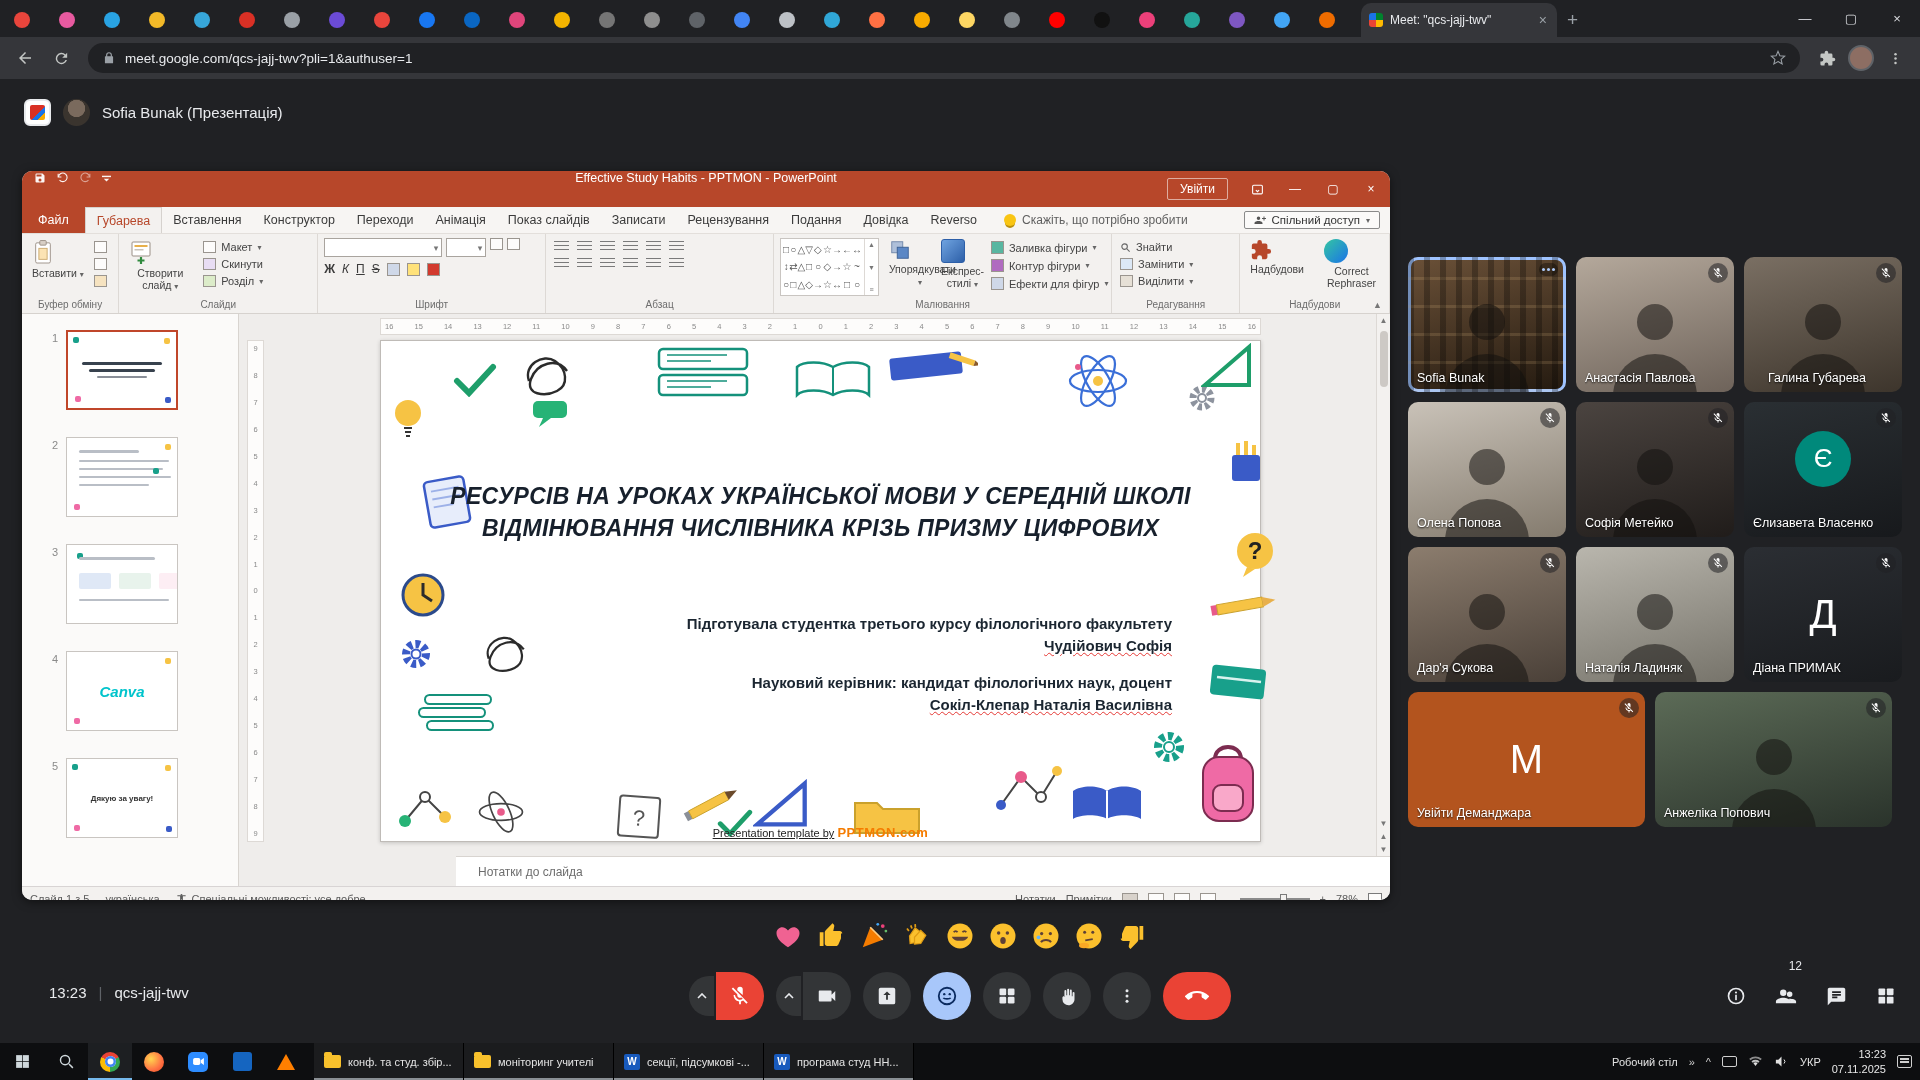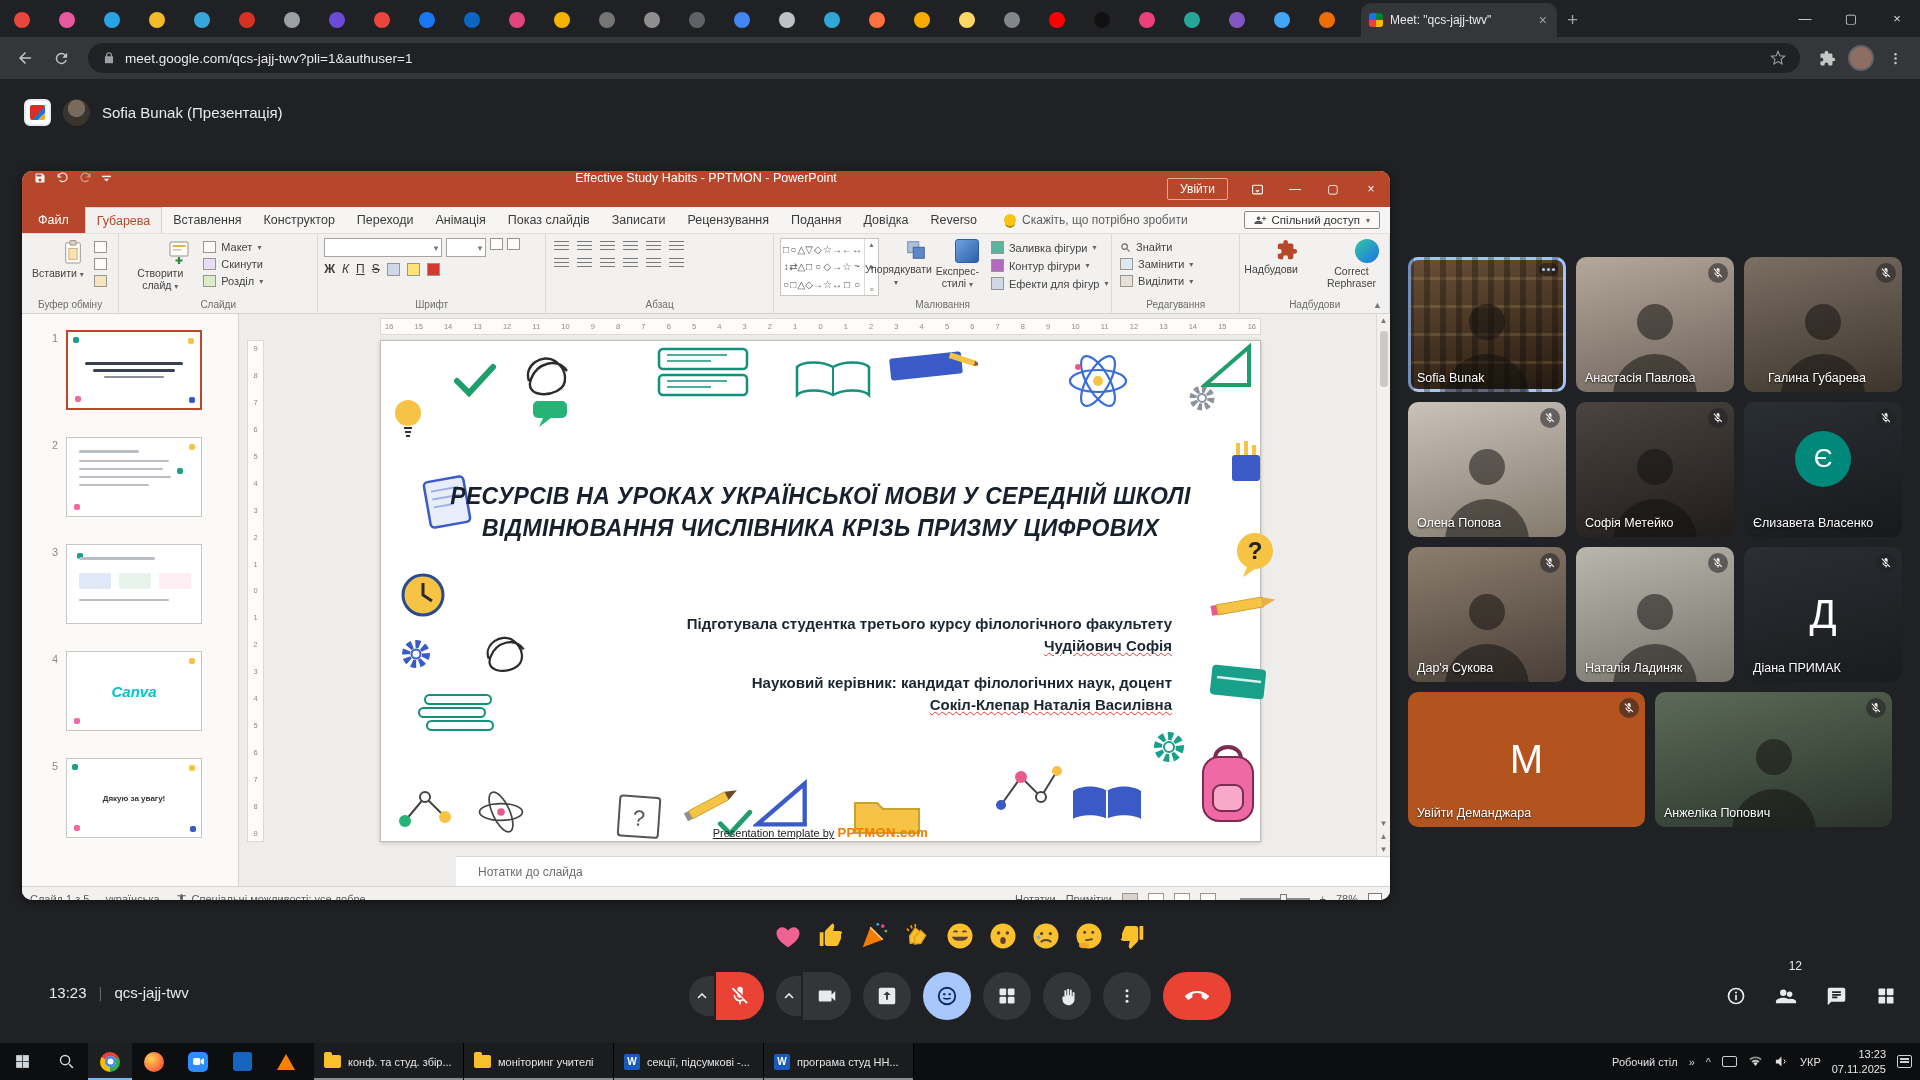--- a/index.html
+++ b/index.html
@@ -45,21 +45,21 @@
 .ptab{font-size:12.5px;color:#3b3b3b;padding:0 11px;display:flex;align-items:center}
 .ptab.pfile{background:#b7472a;color:#fff;padding:0 16px}
 .ptab.pactive{color:#b7472a;background:#f3f1ef;border:1px solid #d6d2ce;border-bottom:none}
 .tellme{display:flex;align-items:center;gap:6px;margin-left:16px;color:#5f5f5f;font-size:12px}
 .bulb{width:12px;height:12px;border-radius:50%;background:#f9c513;box-shadow:0 3px 0 -1px #b98f0e}
 .sharebtn{margin-left:auto;margin-right:10px;display:flex;align-items:center;gap:6px;border:1px solid #8a8a8a;border-radius:2px;padding:2px 9px;font-size:11.5px;color:#333;background:#fbfaf9}
 .ribbon{height:80px;background:#f3f1ef;display:flex;border-bottom:1px solid #d6d2ce;position:relative}
 .rgroup{border-right:1px solid #ddd9d5;display:flex;flex-direction:column;padding:4px 6px 1px}
 .rbody{flex:1;display:flex;gap:6px;align-items:flex-start}
 .rlabel{font-size:10px;color:#6d6d6d;text-align:center;padding:1px 0 2px}
-.bigbtn{display:flex;flex-direction:column;align-items:flex-end;gap:2px;padding:1px 4px;min-width:46px}
+.bigbtn{display:flex;flex-direction:column;align-items:flex-start;gap:2px;padding:1px 4px;min-width:46px}
 .biglbl{font-size:10.5px;color:#444;text-align:center;line-height:1.15;max-width:62px}
 .caret{font-size:8px;color:#666}
 .minicol{display:flex;flex-direction:column;gap:5px;padding-top:3px}
 .mi{width:13px;height:12px;border:1px solid #9a958f;background:#fdfcfb;display:inline-block}
 .srow{display:flex;align-items:center;gap:5px;font-size:11px;color:#444;padding:1px 2px;white-space:nowrap}
 .rowcol{display:flex;flex-direction:column;gap:3px;padding-top:2px}
 .selbox{border:1px solid #a9a49e;background:#fff;height:19px;display:flex;align-items:center;justify-content:flex-end;padding:0 3px;color:#777;font-size:9px}
 .fontrow{display:flex;gap:4px}
 .lbtns{display:flex;gap:7px;align-items:center;padding-top:5px;font-size:12px;color:#3b3b3b}
 .lbtns b{font-weight:bold}.lbtns i{font-style:italic}.lbtns u{text-decoration:underline}.lbtns s{text-decoration:line-through}
@@ -69,21 +69,21 @@
 .shapesbox{width:152px;height:58px;border:1px solid #c9c5c1;background:#fff;display:flex}
 .shapegrid{flex:1;display:grid;grid-template-columns:repeat(9,1fr);align-items:center;justify-items:center;font-size:10px;color:#555;padding:2px}
 .shapescroll{width:14px;border-left:1px solid #ddd9d5;display:flex;flex-direction:column;align-items:center;justify-content:space-between;font-size:7px;color:#777;padding:2px 0}
 .icoblock{width:24px;height:24px;border-radius:3px}
 .collapse{position:absolute;right:8px;bottom:3px;font-size:9px;color:#777}
 
 .work{height:572px;display:flex;background:#efedeb}
 .thumbpanel{width:217px;background:#fbfaf9;border-right:1px solid #d8d4d0;padding-top:16px}
 .thumbrow{display:flex;align-items:flex-start;gap:8px;margin:0 0 27px 26px}
 .tnum{font-size:11px;color:#8a8a8a;padding-top:2px;width:10px;text-align:right}
-.thumb{width:136px;height:80px;background:#fff;border:1px solid #c9c5c1;position:relative;overflow:hidden}
+.thumb{width:112px;height:80px;background:#fff;border:1px solid #c9c5c1;position:relative;overflow:hidden}
 .thumb.sel{border:2px solid #c0462a}
 .dd{position:absolute;width:6px;height:6px;border-radius:2px}
 .d1{left:5px;top:5px;background:#18a08b}.d2{right:6px;top:6px;background:#f6c344}.d3{left:7px;bottom:6px;background:#ef6aa5}.d4{right:5px;bottom:5px;background:#3a5bc7}
 .ttl{position:absolute;inset:0;display:flex;flex-direction:column;align-items:center;justify-content:center;gap:4px}
 .ttl .l{display:block;height:3px;background:#38424e;border-radius:2px}
 .ttl .l.s{height:2px;background:#8a8f98}
 .tb{position:absolute;left:12px;height:3px;background:#b9bec6;border-radius:2px}
 .canva{position:absolute;inset:0;display:flex;align-items:center;justify-content:center;color:#00c4cc;font-weight:bold;font-style:italic;font-size:15px}
 .thx{position:absolute;inset:0;display:flex;align-items:center;justify-content:center;font-size:8px;color:#333;font-weight:bold}
 .editor{position:relative;flex:1}

